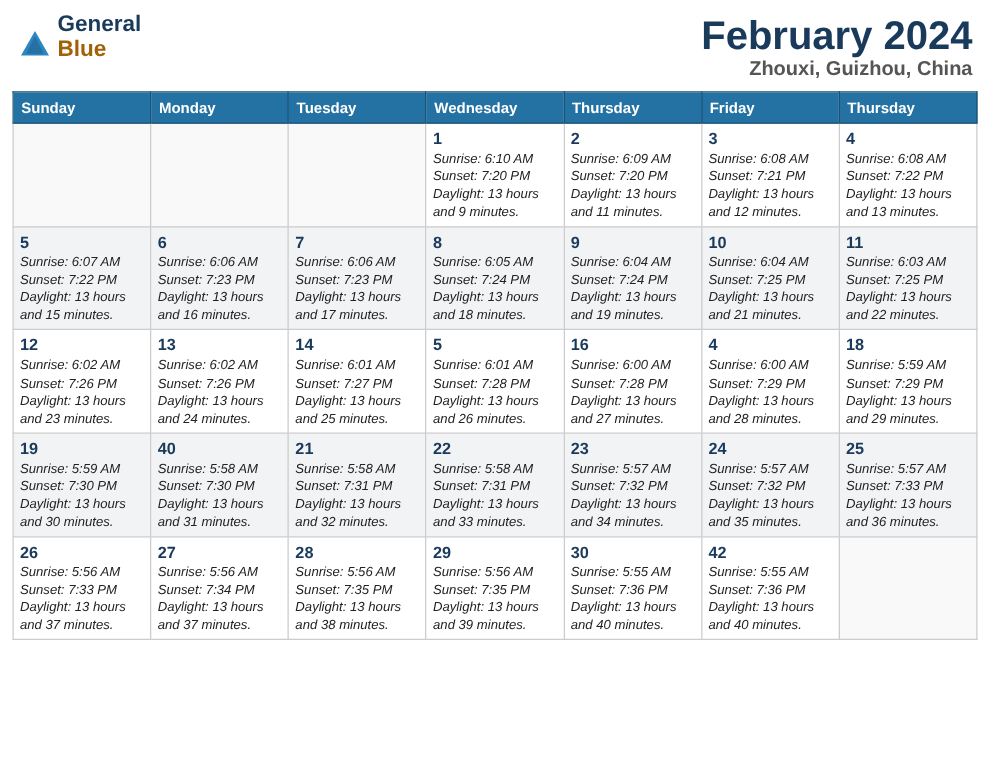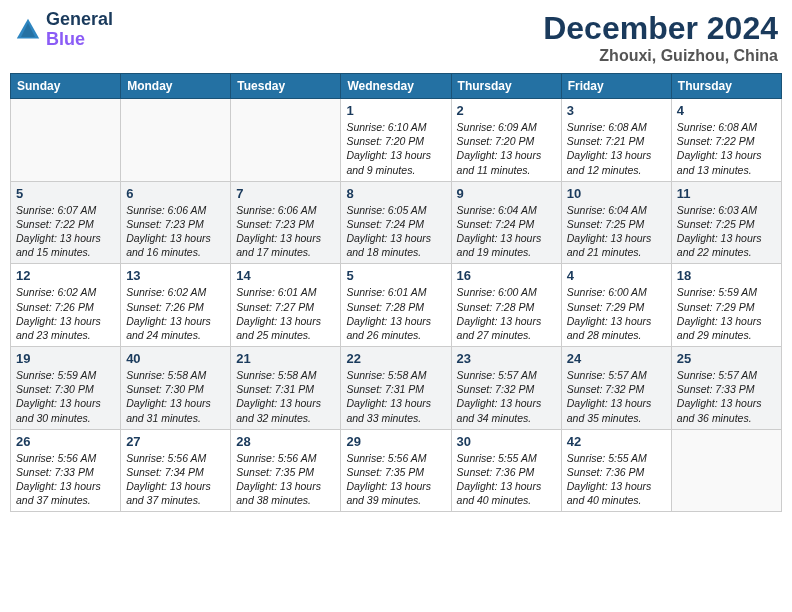--- a/index.html
+++ b/index.html
@@ -12,31 +12,31 @@
     }
     .header {
       display: flex;
       justify-content: space-between;
       align-items: flex-start;
       margin-bottom: 8px;
       padding: 0 4px;
     }
     .logo {
       display: flex;
-      align-items: center;
+      align-items: flex-end;
       gap: 4px;
     }
     .logo-text {
       font-size: 18px;
       font-weight: bold;
       color: #1a3a5c;
       line-height: 1.1;
     }
     .logo-text span {
-      color: #8b5cf6;
+      color: #a16207;
     }
     .logo-icon {
       width: 28px;
       height: 28px;
     }
     .title-block {
       text-align: right;
     }
     .title-block h1 {
       font-size: 32px;
@@ -97,21 +97,21 @@
     <svg class="logo-icon" viewBox="0 0 40 40">
       <polygon points="20,4 36,32 4,32" fill="#2e86c1"></polygon>
       <polygon points="20,10 30,30 10,30" fill="#1a5276" opacity="0.4"></polygon>
     </svg>
     <div class="logo-text">
       <div>General</div>
       <div><span>Blue</span></div>
     </div>
   </div>
   <div class="title-block">
-    <h1>December 2024</h1>
+    <h1>February 2024</h1>
     <h2>Zhouxi, Guizhou, China</h2>
   </div>
 </div>
 
 <table class="calendar">
   <thead>
     <tr>
     <th>Sunday</th>
         <th>Monday</th>
         <th>Tuesday</th>

